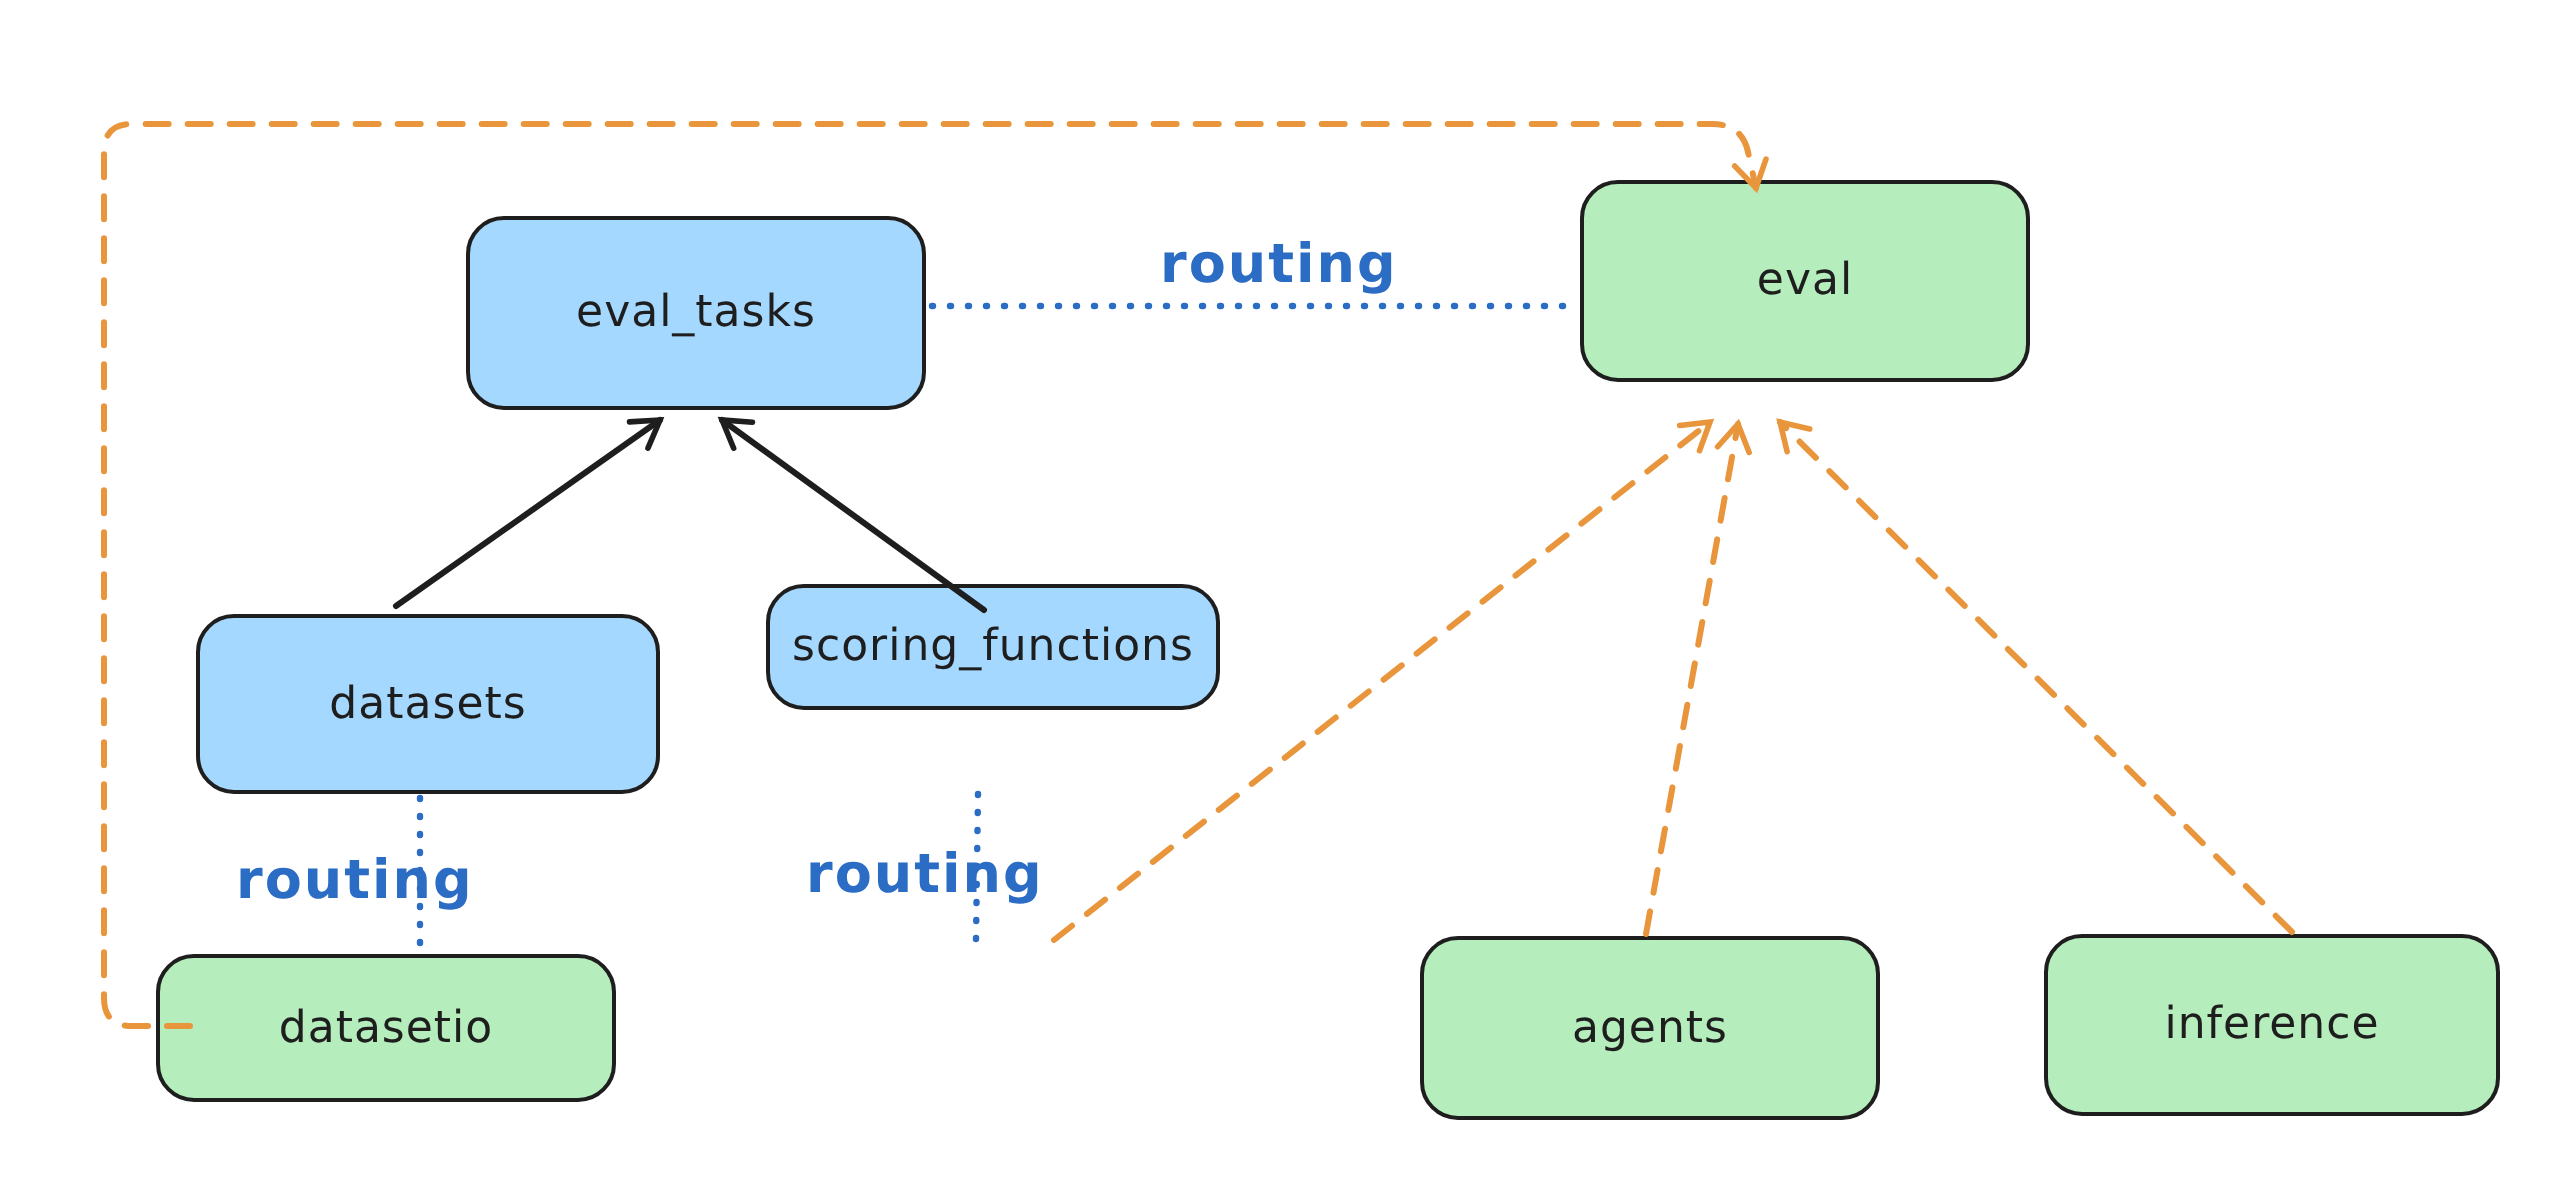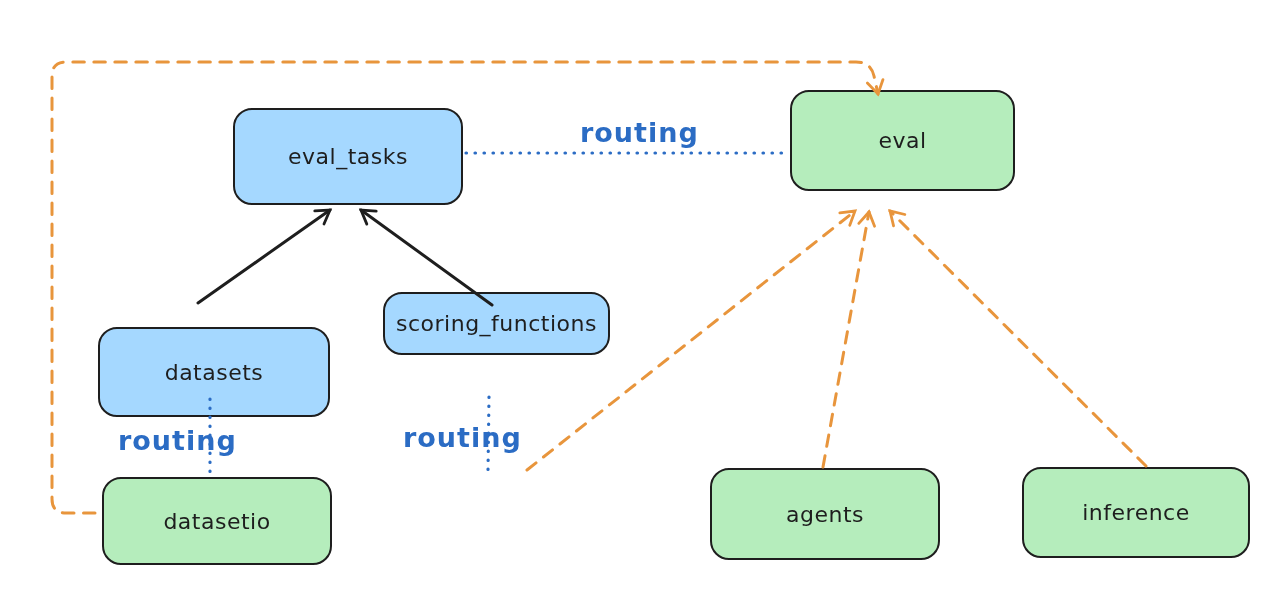--- a/index.html
+++ b/index.html
@@ -80,29 +80,29 @@
 <div class="canvas">
 
   <div class="node blue" style="left:233px; top:108px; width:230px; height:97px;">
     <span class="node-label">eval_tasks</span>
   </div>
 
   <div class="node green" style="left:790px; top:90px; width:225px; height:101px;">
     <span class="node-label">eval</span>
   </div>
 
-  <div class="node blue" style="left:98px; top:307px; width:232px; height:90px;margin-top:20px;">
+  <div class="node blue" style="left:98px; top:307px; width:232px; height:90px;">
     <span class="node-label">datasets</span>
   </div>
 
   <div class="node blue" style="left:383px; top:292px; width:227px; height:63px;text-align:center;">
     <span class="node-label">scoring_functions</span>
   </div>
 
-  <div class="node green" style="left:102px; top:477px; width:230px; height:88px;">
+  <div class="node green" style="left:78px; top:477px; width:230px; height:74px;">
     <span class="node-label">datasetio</span>
   </div>
 
 
   <div class="node green" style="left:710px; top:468px; width:230px; height:92px;text-align:right;">
     <span class="node-label">agents</span>
   </div>
 
   <div class="node green" style="left:1022px; top:467px; width:228px; height:91px;justify-content:center;">
     <span class="node-label">inference</span>

